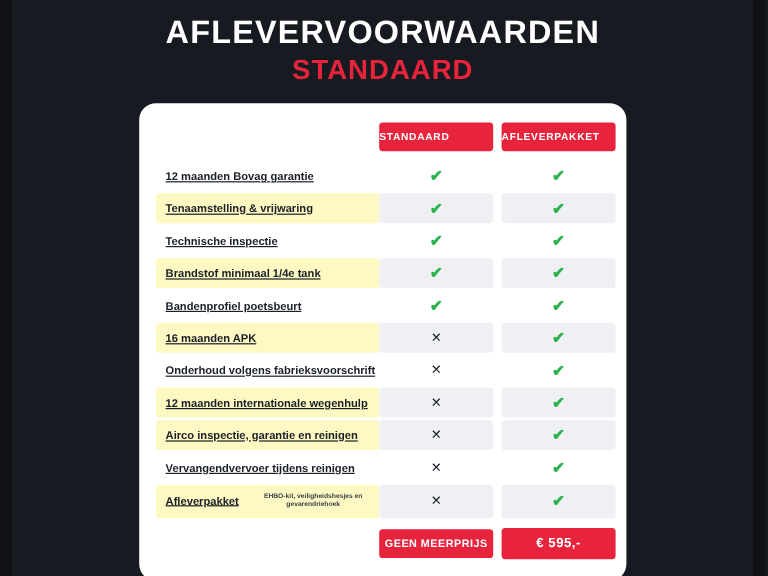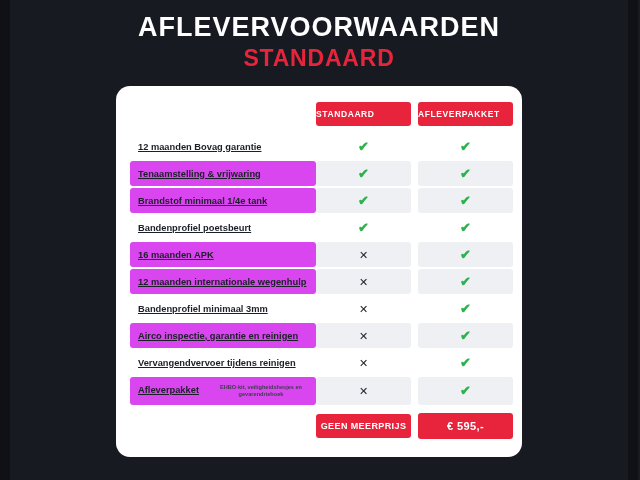--- a/index.html
+++ b/index.html
@@ -78,21 +78,21 @@
     font-size: 5.6px;
     font-weight: bold;
     color: #3b4049;
     line-height: 1.25;
     text-align: center;
     margin-left: 10px;
     vertical-align: middle;
     max-width: 104px;
     white-space: normal;
   }
-  .shade .row-label { background: #d946ef; border-radius: 3px; }
+  .shade .row-label { background: #fef9c3; border-radius: 3px; }
   .cell {
     text-align: center;
     padding: 6px 0;
     font-size: 12px;
     line-height: 1;
     vertical-align: middle;
   }
   .shade .cell { background: #eef0f4; border-radius: 3px; }
   .mark-yes { color: #2bb24c; font-size: 13px; font-weight: bold; }
   .mark-no  { color: #1b1f27; font-size: 11px; font-weight: normal; }
@@ -153,46 +153,52 @@
             <td class="cell"><span class="mark-yes">✔</span></td>
             <td></td>
             <td class="cell"><span class="mark-yes">✔</span></td>
           </tr>
           <tr class="shade">
             <td class="row-label"><span>Tenaamstelling &amp; vrijwaring</span></td>
             <td class="cell"><span class="mark-yes">✔</span></td>
             <td></td>
             <td class="cell"><span class="mark-yes">✔</span></td>
           </tr>
+          <tr>
+            <td class="row-label"><span>Technische inspectie</span></td>
+            <td class="cell"><span class="mark-yes">✔</span></td>
+            <td></td>
+            <td class="cell"><span class="mark-yes">✔</span></td>
+          </tr>
           <tr class="shade">
             <td class="row-label"><span>Brandstof minimaal 1/4e tank</span></td>
             <td class="cell"><span class="mark-yes">✔</span></td>
             <td></td>
             <td class="cell"><span class="mark-yes">✔</span></td>
           </tr>
           <tr>
             <td class="row-label"><span>Bandenprofiel poetsbeurt</span></td>
             <td class="cell"><span class="mark-yes">✔</span></td>
             <td></td>
             <td class="cell"><span class="mark-yes">✔</span></td>
           </tr>
           <tr class="shade">
             <td class="row-label"><span>16 maanden APK</span></td>
             <td class="cell"><span class="mark-no">✕</span></td>
             <td></td>
             <td class="cell"><span class="mark-yes">✔</span></td>
           </tr>
+          <tr>
+            <td class="row-label"><span>Onderhoud volgens fabrieksvoorschrift</span></td>
+            <td class="cell"><span class="mark-no">✕</span></td>
+            <td></td>
+            <td class="cell"><span class="mark-yes">✔</span></td>
+          </tr>
           <tr class="shade">
             <td class="row-label"><span>12 maanden internationale wegenhulp</span></td>
-            <td class="cell"><span class="mark-no">✕</span></td>
-            <td></td>
-            <td class="cell"><span class="mark-yes">✔</span></td>
-          </tr>
-          <tr>
-            <td class="row-label"><span>Bandenprofiel minimaal 3mm</span></td>
             <td class="cell"><span class="mark-no">✕</span></td>
             <td></td>
             <td class="cell"><span class="mark-yes">✔</span></td>
           </tr>
           <tr class="shade">
             <td class="row-label"><span>Airco inspectie, garantie en reinigen</span></td>
             <td class="cell"><span class="mark-no">✕</span></td>
             <td></td>
             <td class="cell"><span class="mark-yes">✔</span></td>
           </tr>

